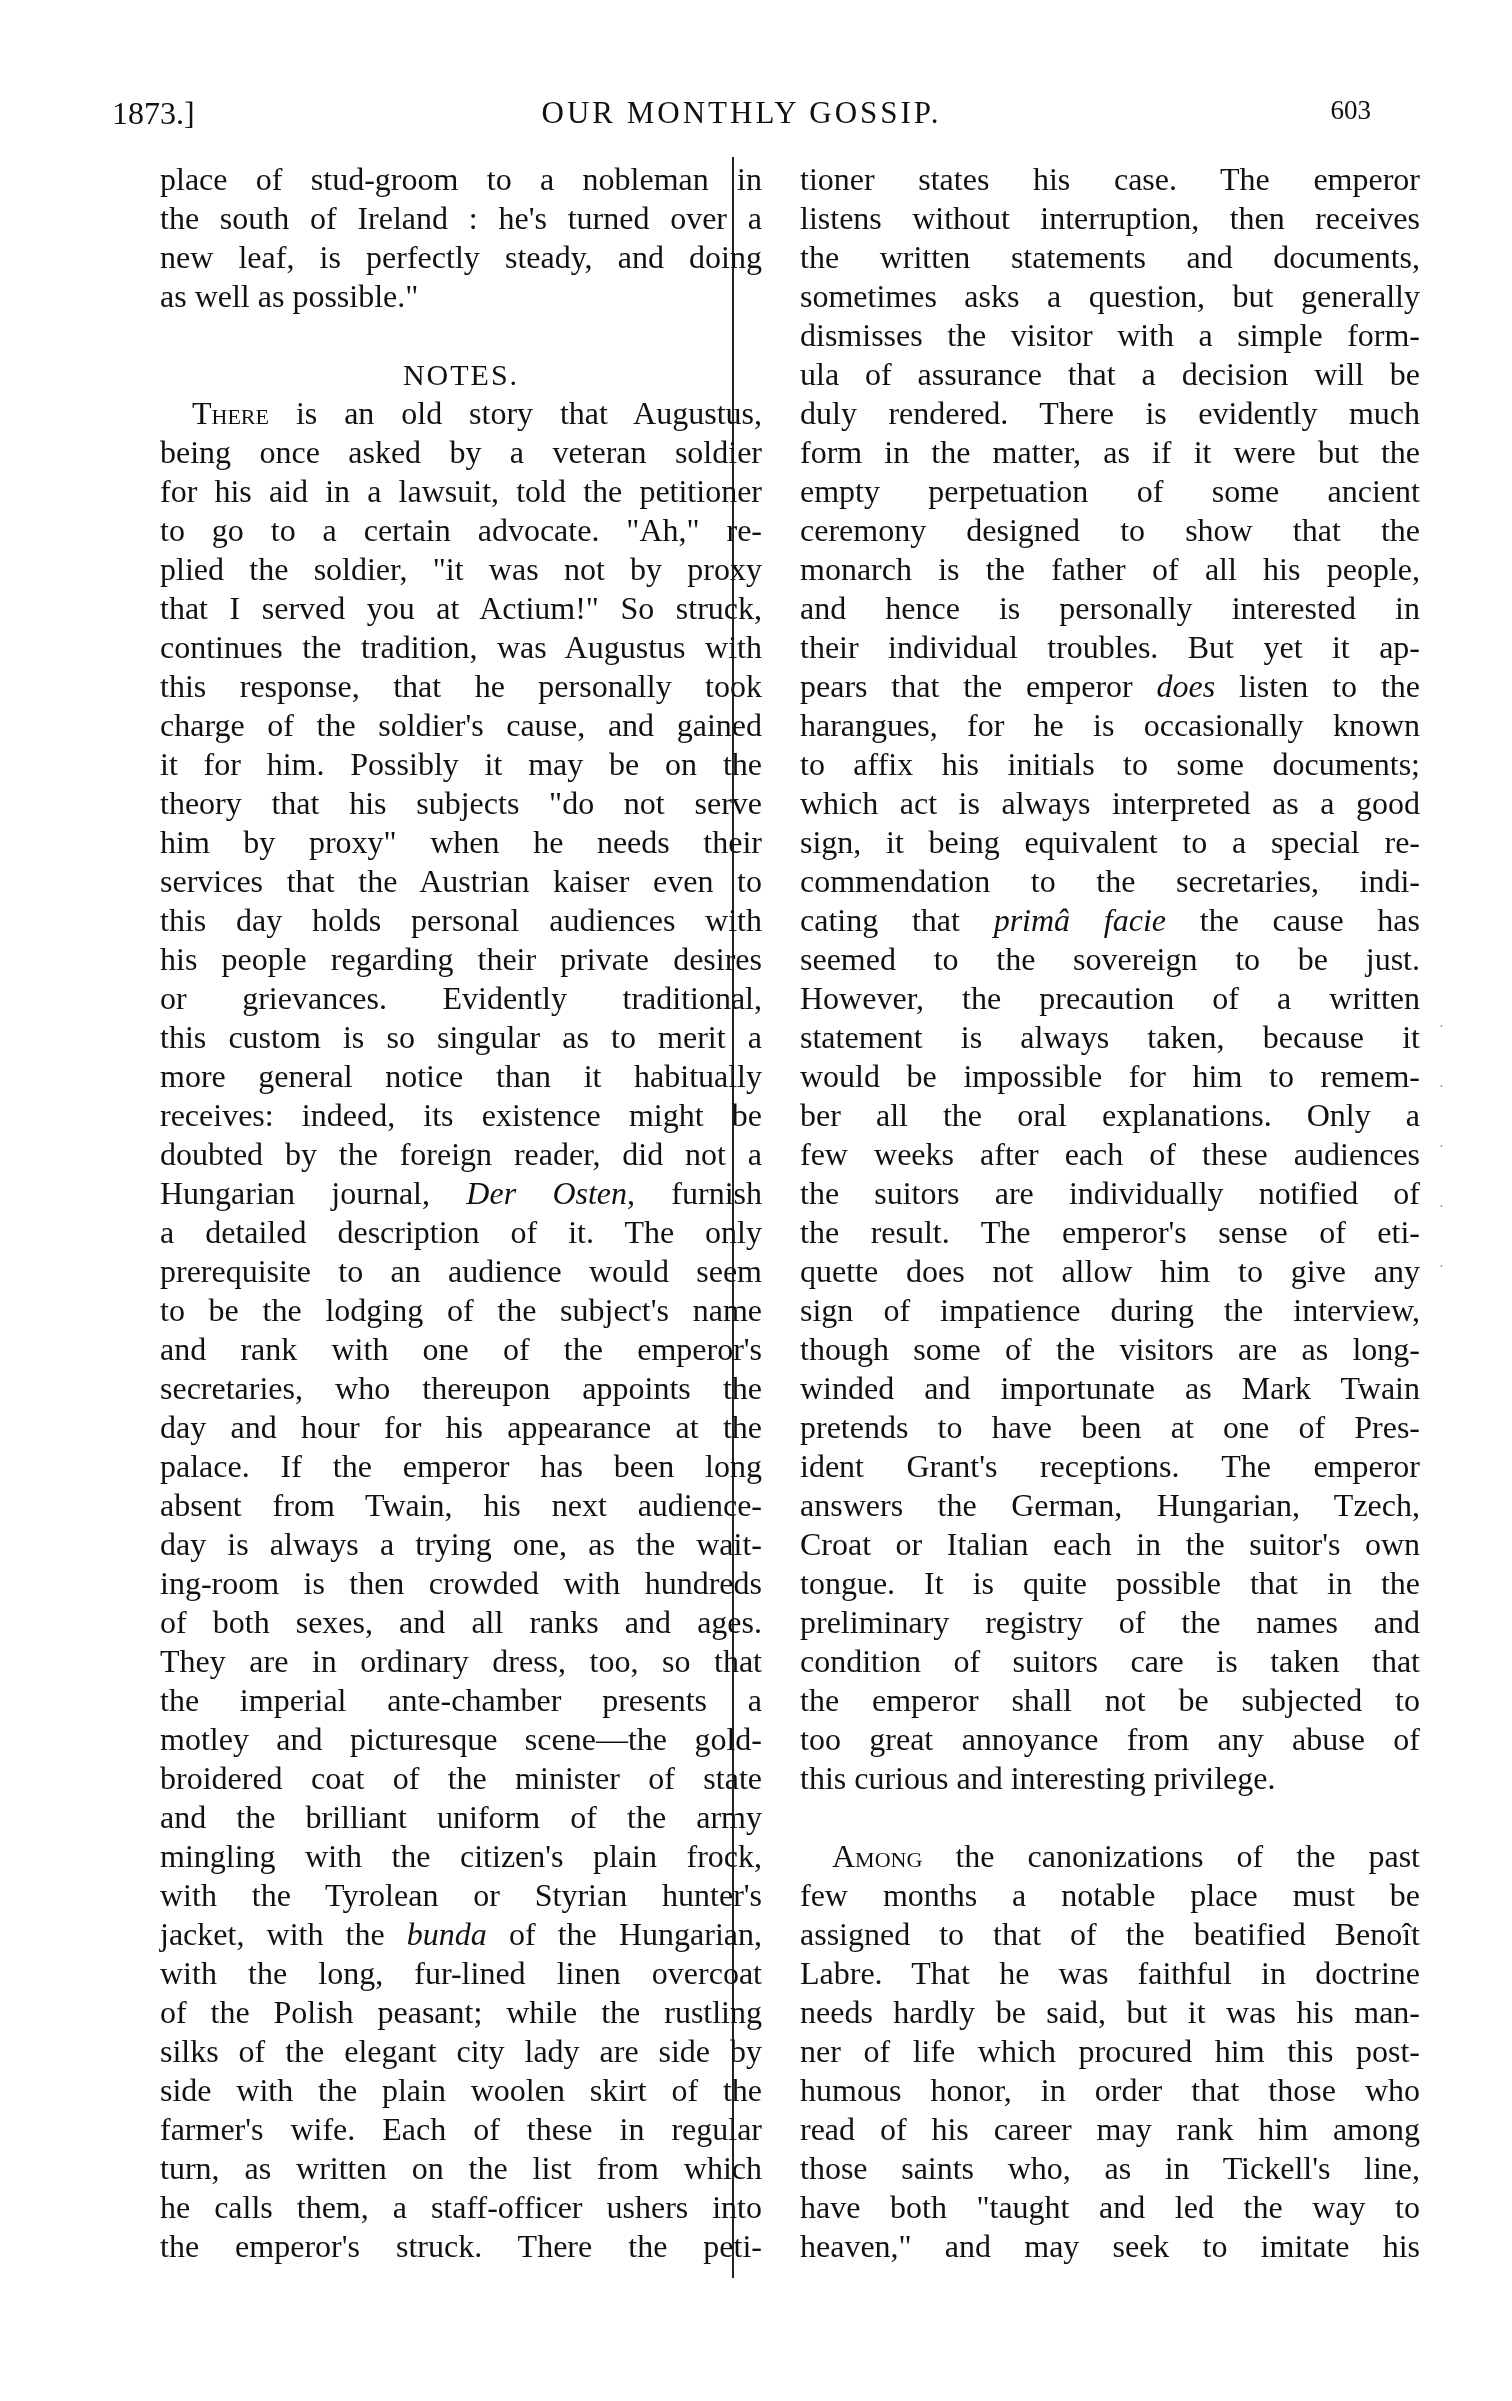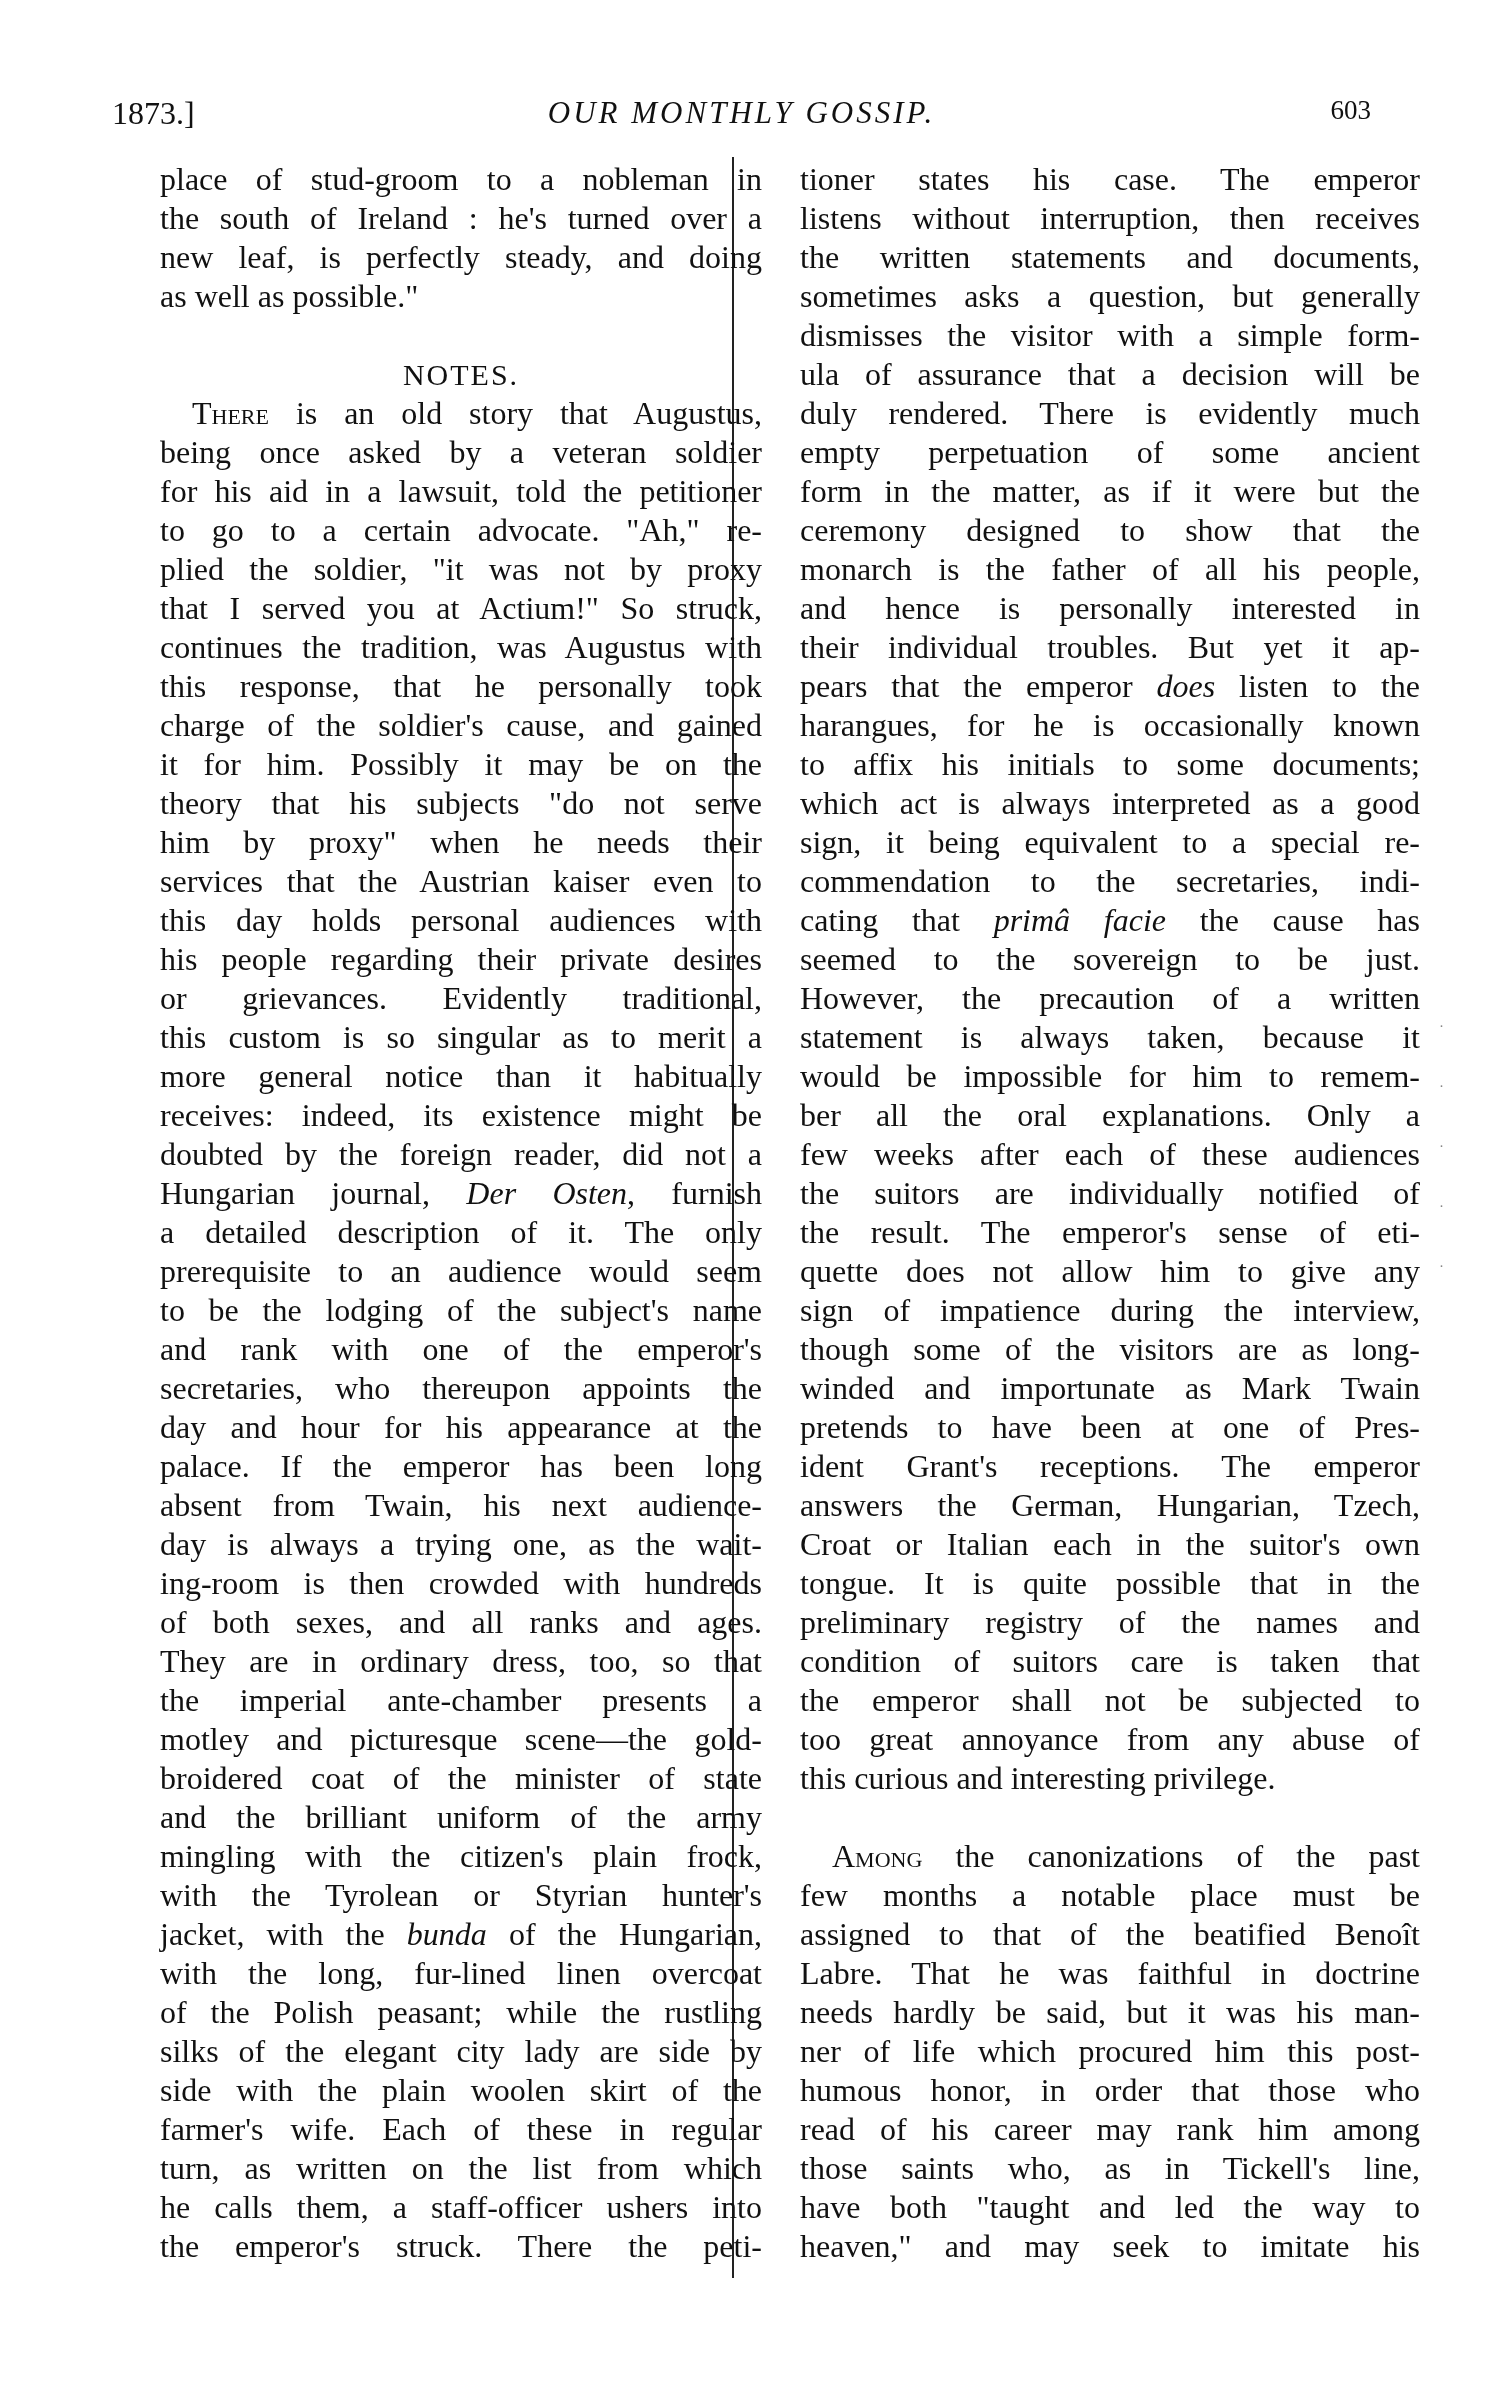--- a/index.html
+++ b/index.html
@@ -1,20 +1,20 @@
 <!DOCTYPE html>
 <html style="font-size:8px"><head>
 <meta charset="utf-8">
 <style>
   html, body { margin:0; padding:0; background:#ffffff; }
   body { width:1513px; height:2401px; position:relative; overflow:hidden;
          font-family:"Liberation Serif","DejaVu Serif",serif; color:#111111; }
   .header { position:absolute; top:75px; left:112px; width:1259px; height:50px;margin-top:20px; }
   .hdr-left { position:absolute; left:0; top:0; font-size:32px; }
-  .hdr-center { position:absolute; left:0; right:0; top:0; text-align:center; font-size:31px; font-style:italic; letter-spacing:3px; }
+  .hdr-center { position:absolute; left:0; right:0; top:0; text-align:center; font-size:31px; letter-spacing:3px; }
   .hdr-right { position:absolute; right:0; top:0; font-size:27px; }
   .col { position:absolute; top:160px; font-size:32px; line-height:39px; text-align:justify;margin-left:48px; }
   .col.left { left:112px; width:602px; }
   .col.right { left:752px; width:620px; }
   .col p { margin:0; text-indent:0; }
   .line { display:block; text-align:justify; text-align-last:justify; white-space:nowrap; }
   .line.last { text-align-last:left; }
   .heading { text-align:center; font-size:30px; letter-spacing:2px; line-height:39px; margin:0; }
   .divider { position:absolute; left:732px; top:157px; width:1.5px; height:2121px; background:#222; }
   .sc { font-variant:small-caps; }
@@ -96,22 +96,22 @@
 
 <div class="col right">
   <div id="r-p1">
       <span class="line">tioner states his case. The emperor</span>
       <span class="line">listens without interruption, then receives</span>
       <span class="line">the written statements and documents,</span>
       <span class="line">sometimes asks a question, but generally</span>
       <span class="line">dismisses the visitor with a simple form-</span>
       <span class="line">ula of assurance that a decision will be</span>
       <span class="line">duly rendered. There is evidently much</span>
+      <span class="line">form in the matter, as if it were but the</span>
       <span class="line">empty perpetuation of some ancient</span>
-      <span class="line">form in the matter, as if it were but the</span>
       <span class="line">ceremony designed to show that the</span>
       <span class="line">monarch is the father of all his people,</span>
       <span class="line">and hence is personally interested in</span>
       <span class="line">their individual troubles. But yet it ap-</span>
       <span class="line"><span>pears that the emperor </span><i>does</i><span> listen to the</span></span>
       <span class="line">harangues, for he is occasionally known</span>
       <span class="line">to affix his initials to some documents;</span>
       <span class="line">which act is always interpreted as a good</span>
       <span class="line">sign, it being equivalent to a special re-</span>
       <span class="line">commendation to the secretaries, indi-</span>

